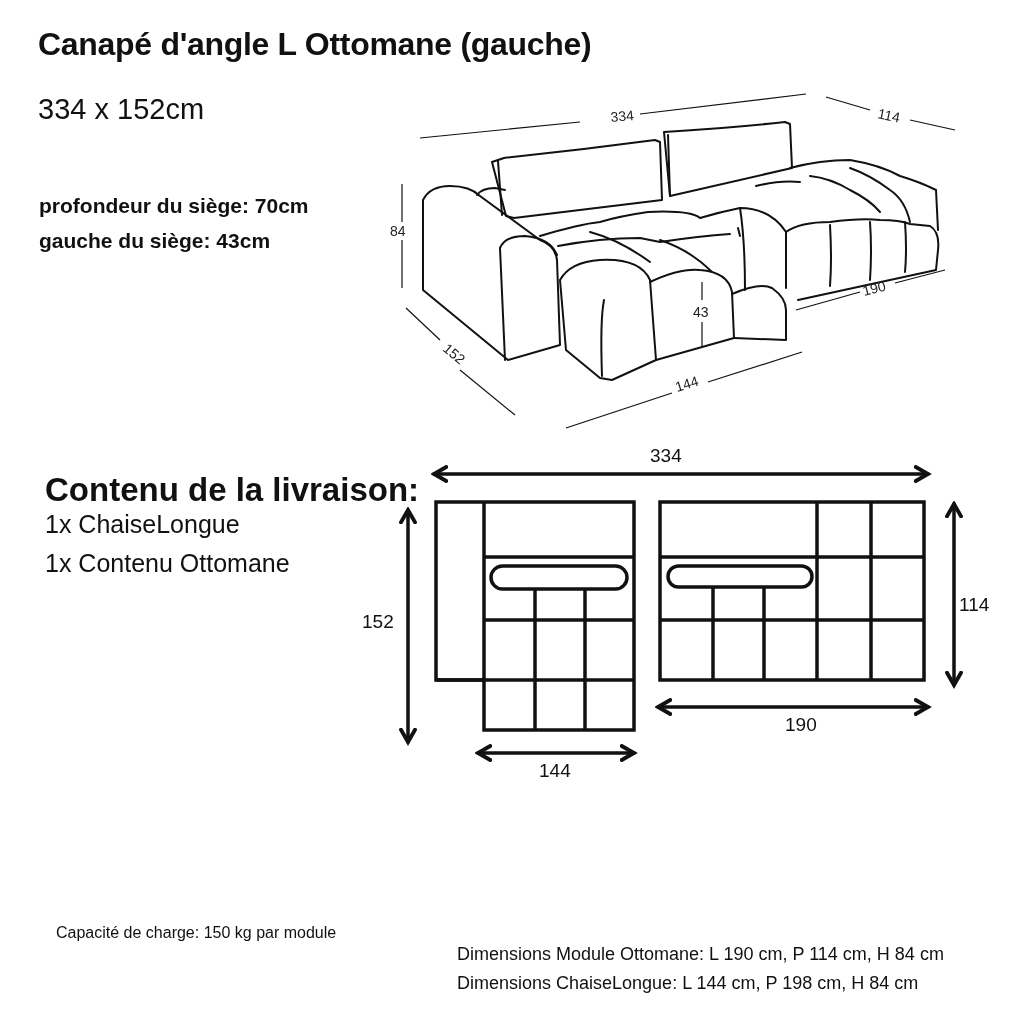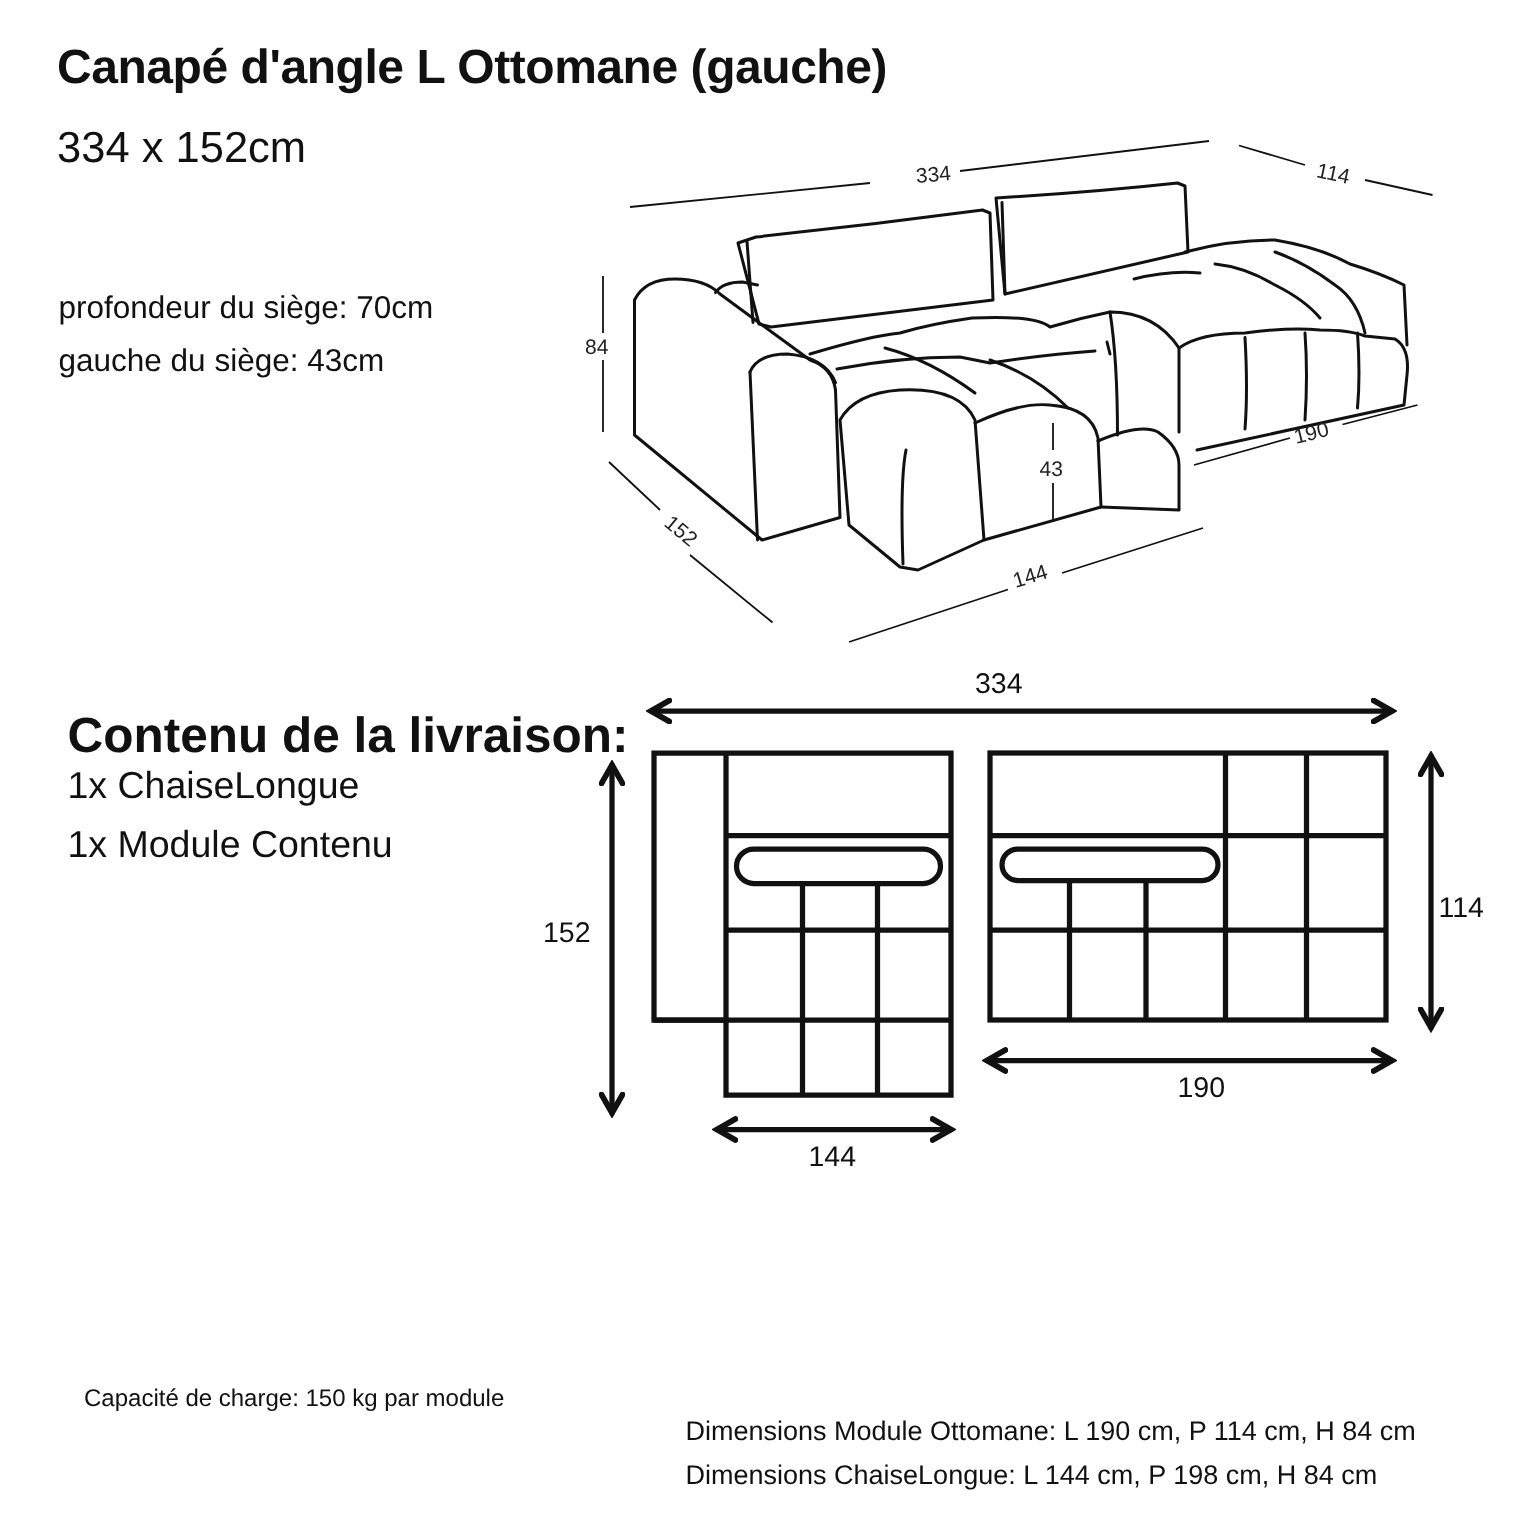--- a/index.html
+++ b/index.html
@@ -1,20 +1,20 @@
 <!DOCTYPE html>
 <html><head>
 <meta charset="utf-8">
 <style>
   html, body { margin: 0; padding: 0; background: #ffffff; }
   body { width: 1024px; height: 1024px; position: relative; overflow: hidden; font-family: "Liberation Sans", "DejaVu Sans", sans-serif; color: #111111; }
   .abs { position: absolute; white-space: nowrap; }
   .title { left: 38px; top: 26px; font-size: 32px; font-weight: bold; letter-spacing: -0.3px; }
-  .subtitle { left: 38px; top: 83px; font-size: 29px; font-weight: normal; }
-  .spec { left: 39px; font-size: 21px; }
+  .subtitle { left: 38px; top: 93px; font-size: 29px; font-weight: normal; }
+  .spec { left: 39px; font-size: 21px; font-weight: bold; }
   .spec1 { top: 194px; }
   .spec2 { top: 229px; }
   .delivery-title { left: 45px; top: 471px; font-size: 33px; font-weight: bold; }
   .delivery-item { left: 45px; font-size: 25px; }
   .di1 { top: 510px; }
   .di2 { top: 549px; }
   .capacity { left: 56px; top: 924px; font-size: 16px; }
   .dims { left: 457px; font-size: 18px; margin-top: 36px; }
   .dims1 { top: 908px; }
   .dims2 { top: 937px; }
@@ -26,21 +26,21 @@
 <body>
 
 <div class="abs title">Canapé d'angle L Ottomane (gauche)</div>
 <div class="abs subtitle">334 x 152cm</div>
 
 <div class="abs spec spec1">profondeur du siège: 70cm</div>
 <div class="abs spec spec2">gauche du siège: 43cm</div>
 
 <div class="abs delivery-title">Contenu de la livraison:</div>
 <div class="abs delivery-item di1">1x ChaiseLongue</div>
-<div class="abs delivery-item di2">1x Module Contenu</div>
+<div class="abs delivery-item di2">1x Contenu Ottomane</div>
 
 <svg width="1024" height="450" viewBox="0 0 1024 450">
   <g fill="none" stroke="#111" stroke-width="1.2">
 
     <line x1="420" y1="138" x2="580" y2="122"></line>
     <line x1="640" y1="114" x2="806" y2="94"></line>
     <line x1="826" y1="97" x2="870" y2="110"></line>
     <line x1="910" y1="120" x2="955" y2="130"></line>
     <line x1="402" y1="184" x2="402" y2="222"></line>
     <line x1="402" y1="240" x2="402" y2="288"></line>

